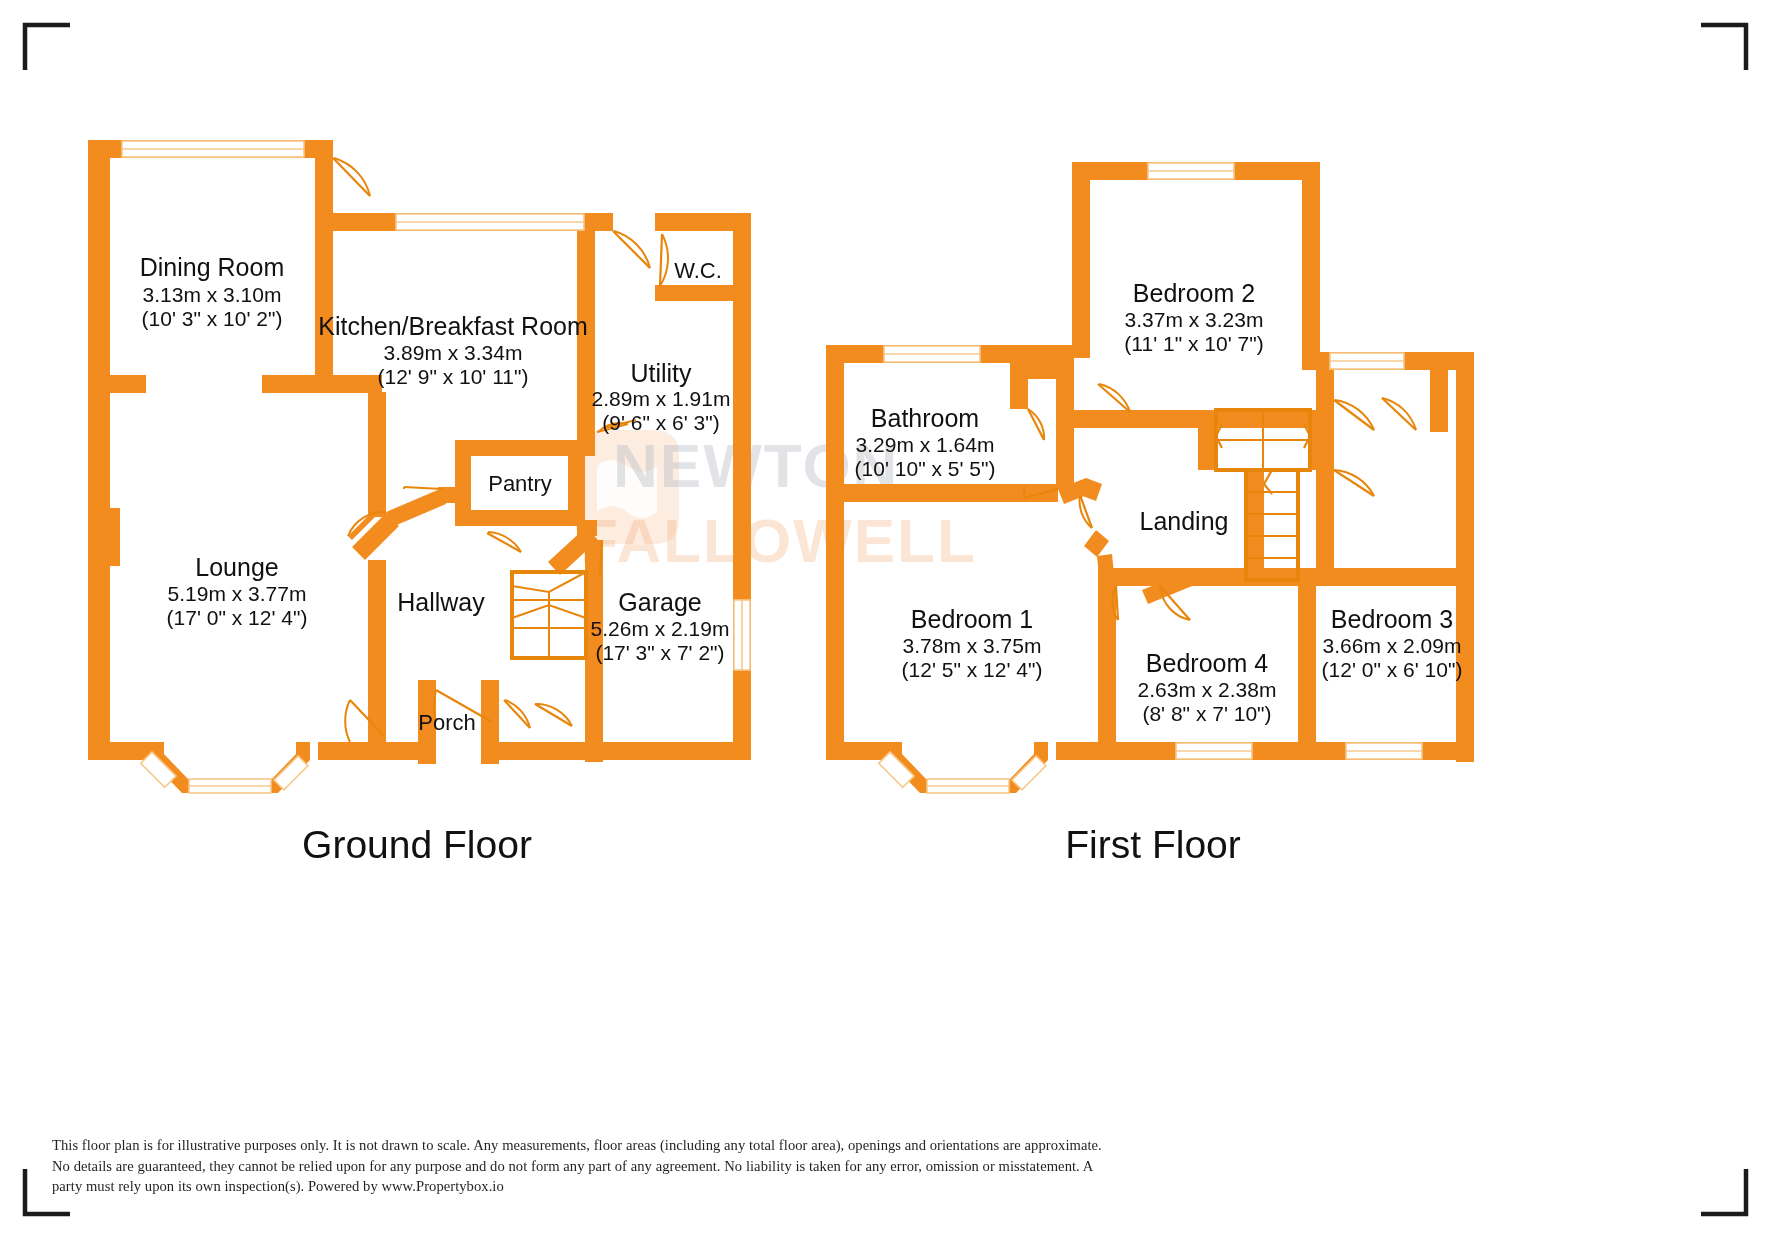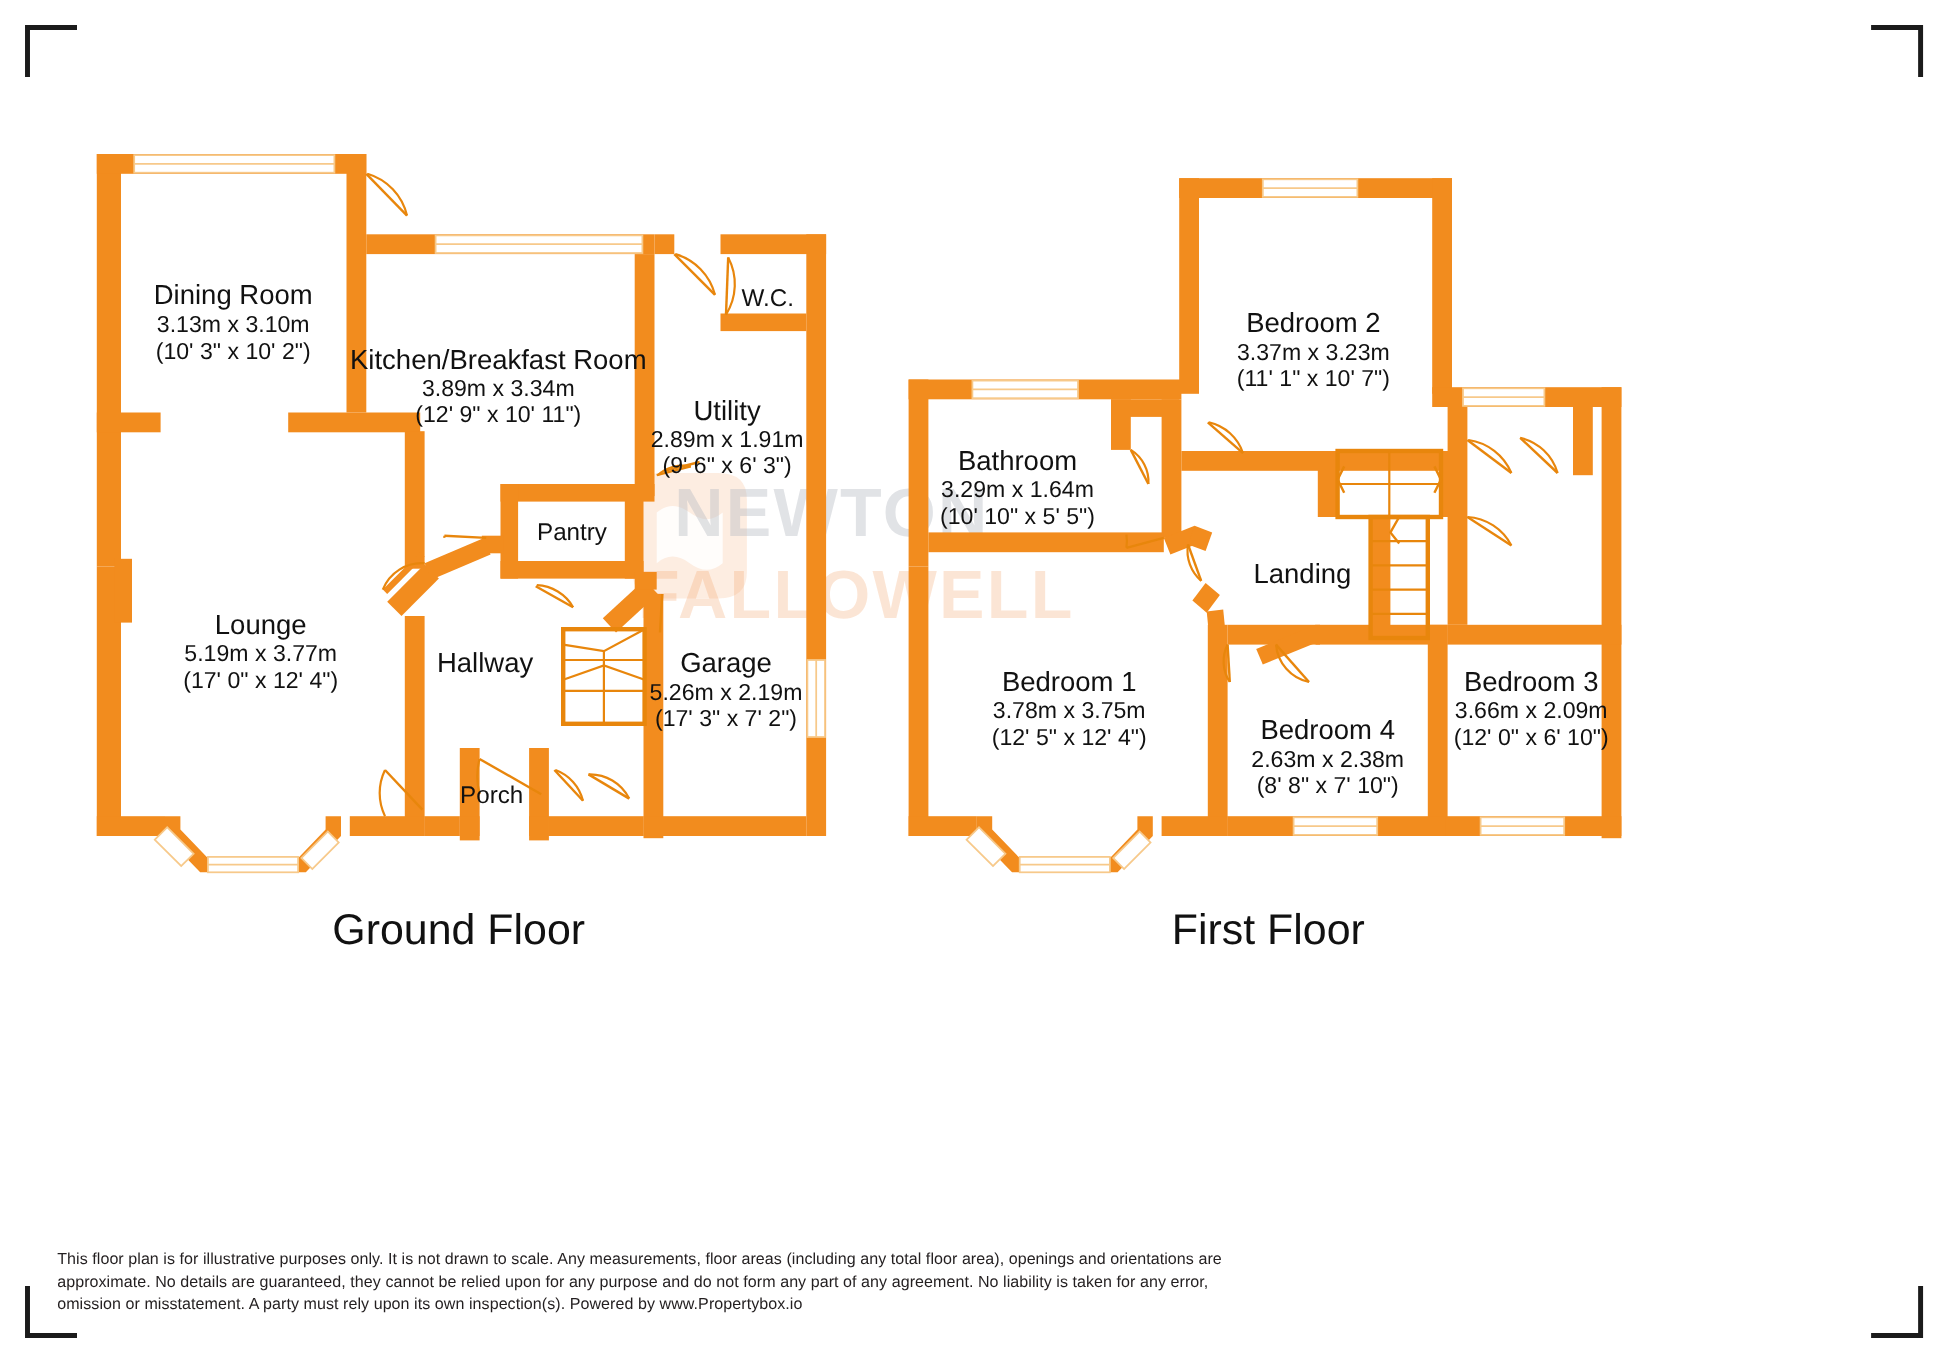--- a/index.html
+++ b/index.html
@@ -64,21 +64,21 @@
     font-weight: bold;
     fill: #B9BDC4;
     opacity: 0.42;
     letter-spacing: 2px;
   }
   #disclaimer {
     position: absolute;
     left: 52px;
     top: 1135px;
     width: 1060px;
-    font-family: Liberation Sans, sans-serif;
+    font-family: Liberation Serif, serif;
     font-size: 14.6px;
     line-height: 1.42;
     color: #231f20;
     letter-spacing: 0.05px;
   }
 </style>
 </head>
 <body>
 
 <div id="plan-root">

